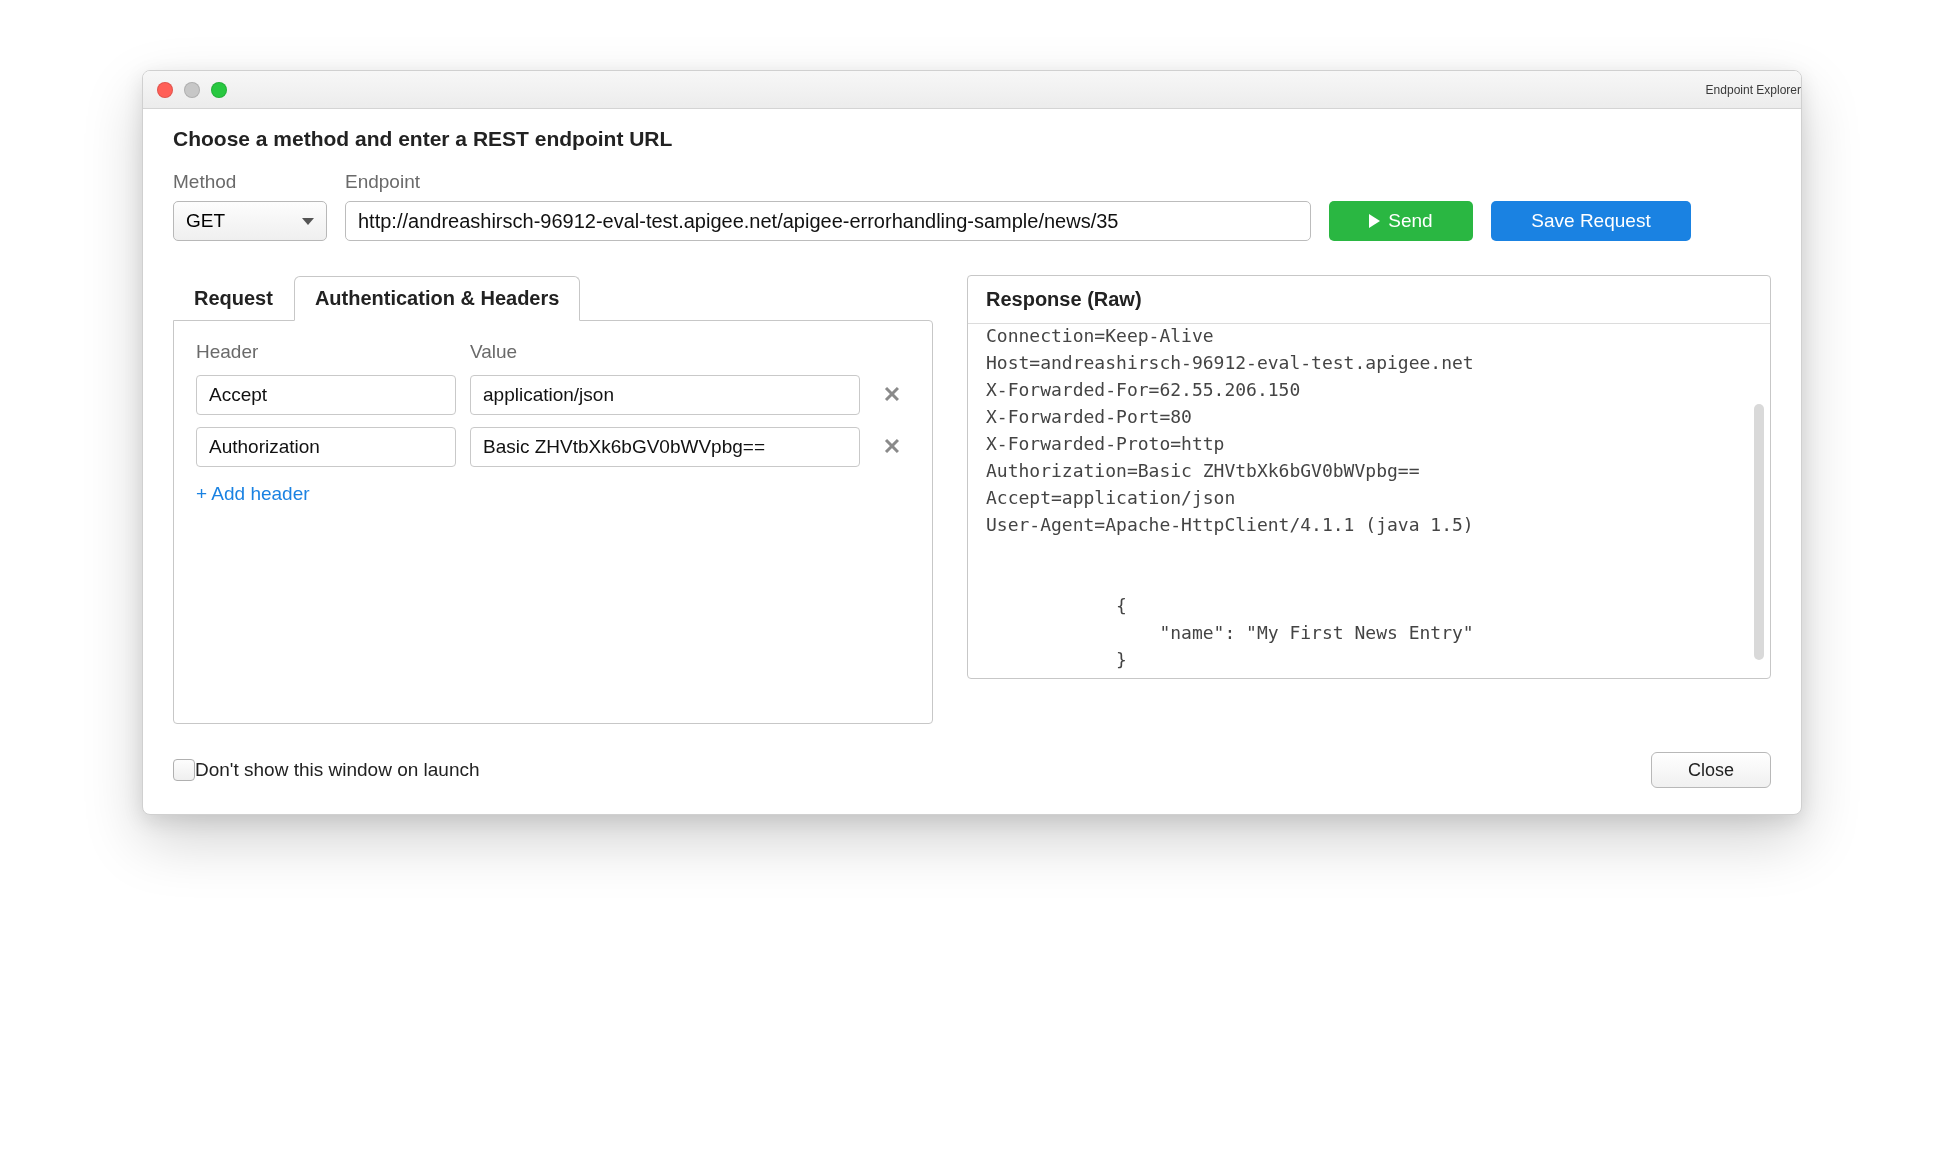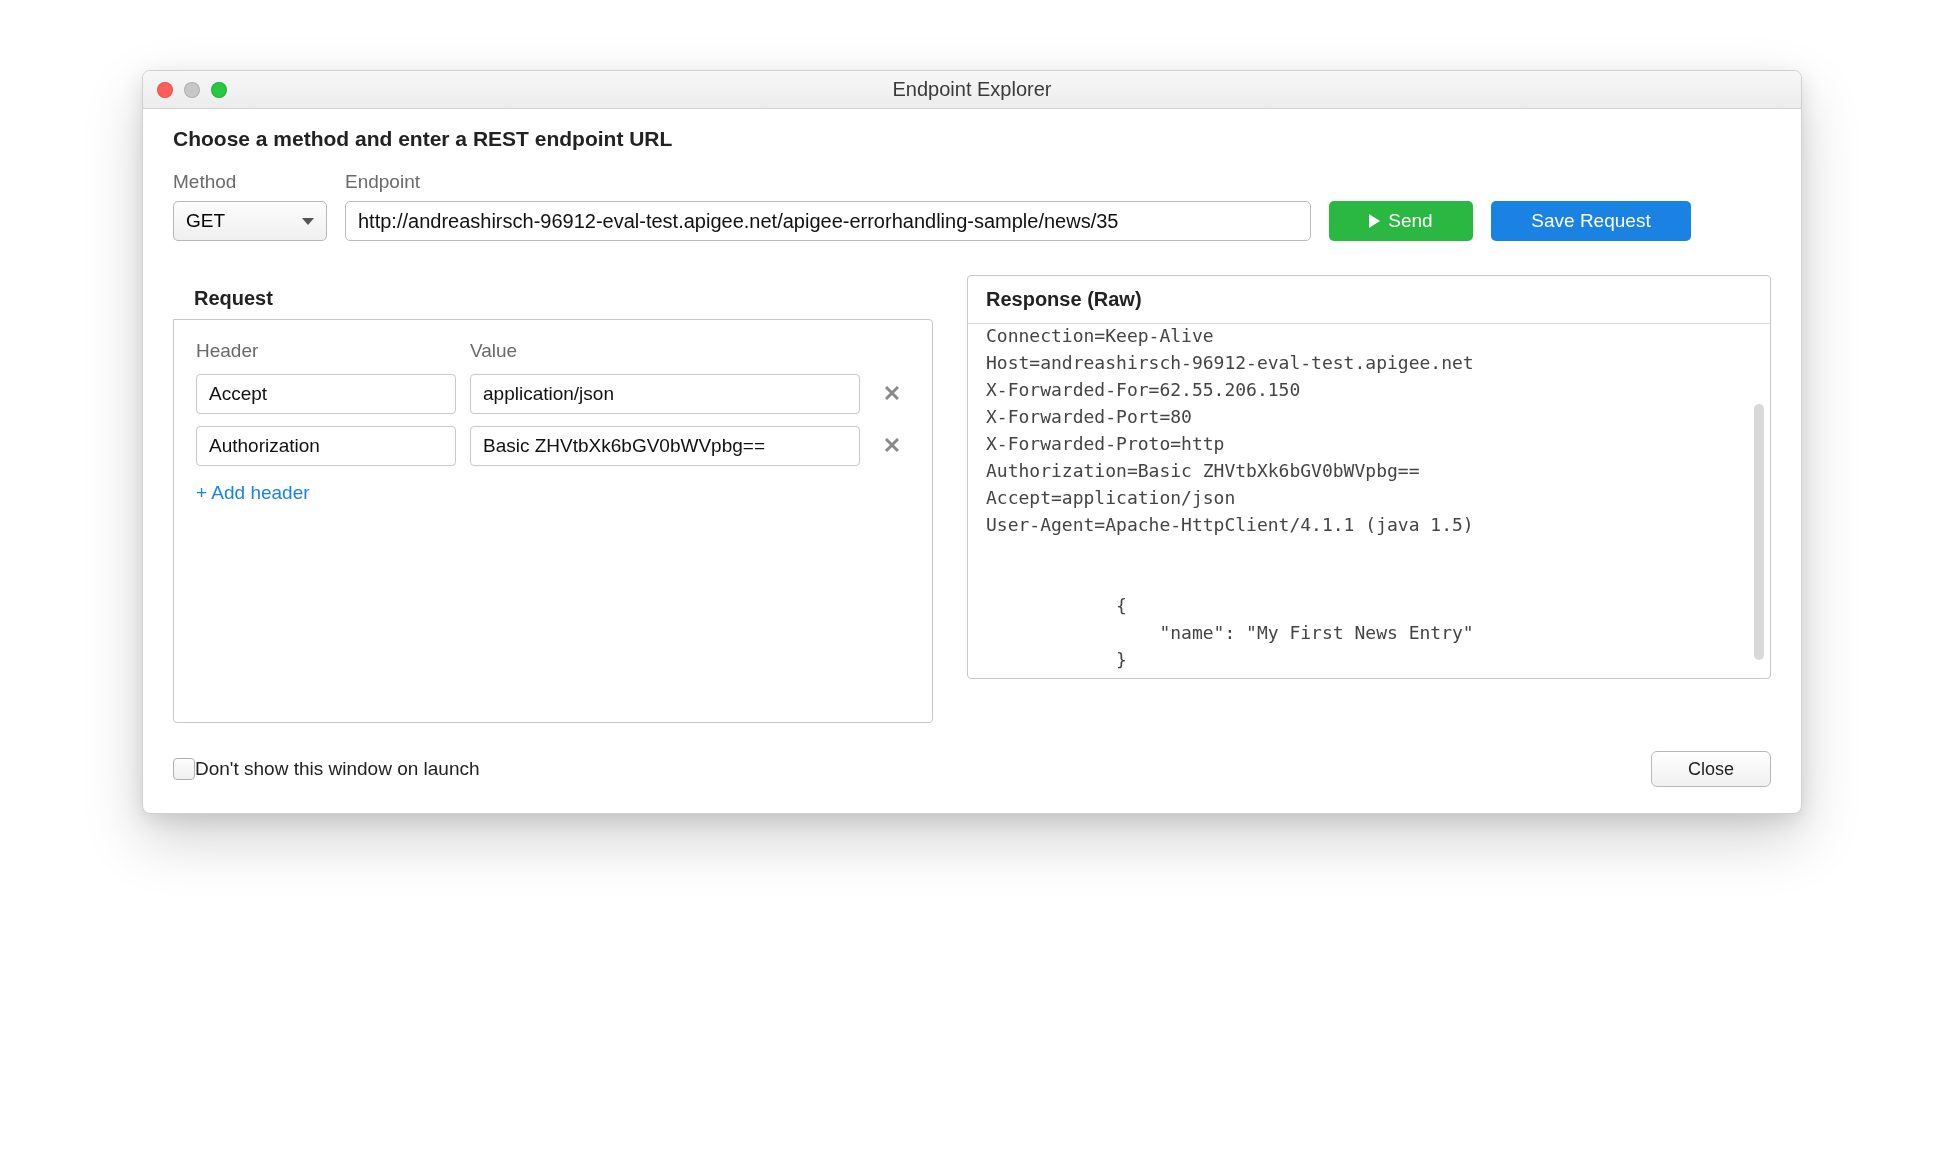--- a/index.html
+++ b/index.html
@@ -37,22 +37,22 @@
   .tl {
     width: 16px; height: 16px; border-radius: 50%;
     box-shadow: inset 0 0 0 1px rgba(0,0,0,0.12);
   }
   .tl-close { background: #ff5f57; }
   .tl-min   { background: #c7c7c7; }
   .tl-max   { background: #28c840; }
   .titlebar-title {
     position: absolute;
     left: 0; right: 0;
-    text-align: center;
-    font-size: 20px;
+    text-align: right;
+    font-size: 12px;
     color: #3a3a3a;
   }
   .content {
     padding: 18px 30px 26px 30px;
   }
   .instruction {
     font-size: 21px;
     font-weight: 600;
     color: #222;
     margin-bottom: 20px;
@@ -298,20 +298,21 @@
       <button class="btn btn-save">
         <span>Save Request</span>
       </button>
     </div>
 
     <div class="panels">
 
       <div class="left-panel">
         <div class="tabs">
           <div class="tab inactive">Request</div>
+          <div class="tab active">Authentication &amp; Headers</div>
         </div>
         <div class="panel-body">
           <div class="headers-grid">
             <div class="col-header">Header</div>
             <div class="col-header">Value</div>
             <div></div>
 
             <input class="hdr-input" value="Accept" style="">
             <input class="hdr-input" value="application/json" style="">
             <div class="remove-x">✕</div>

